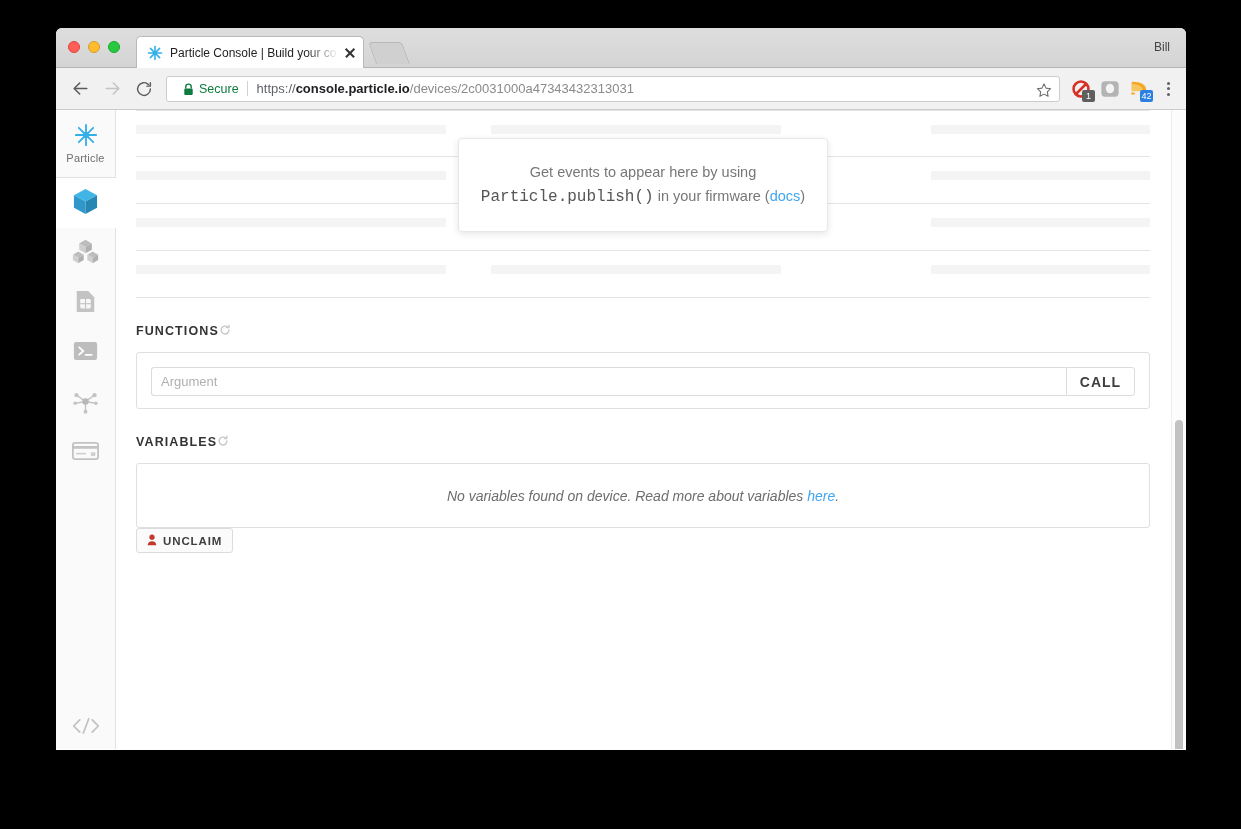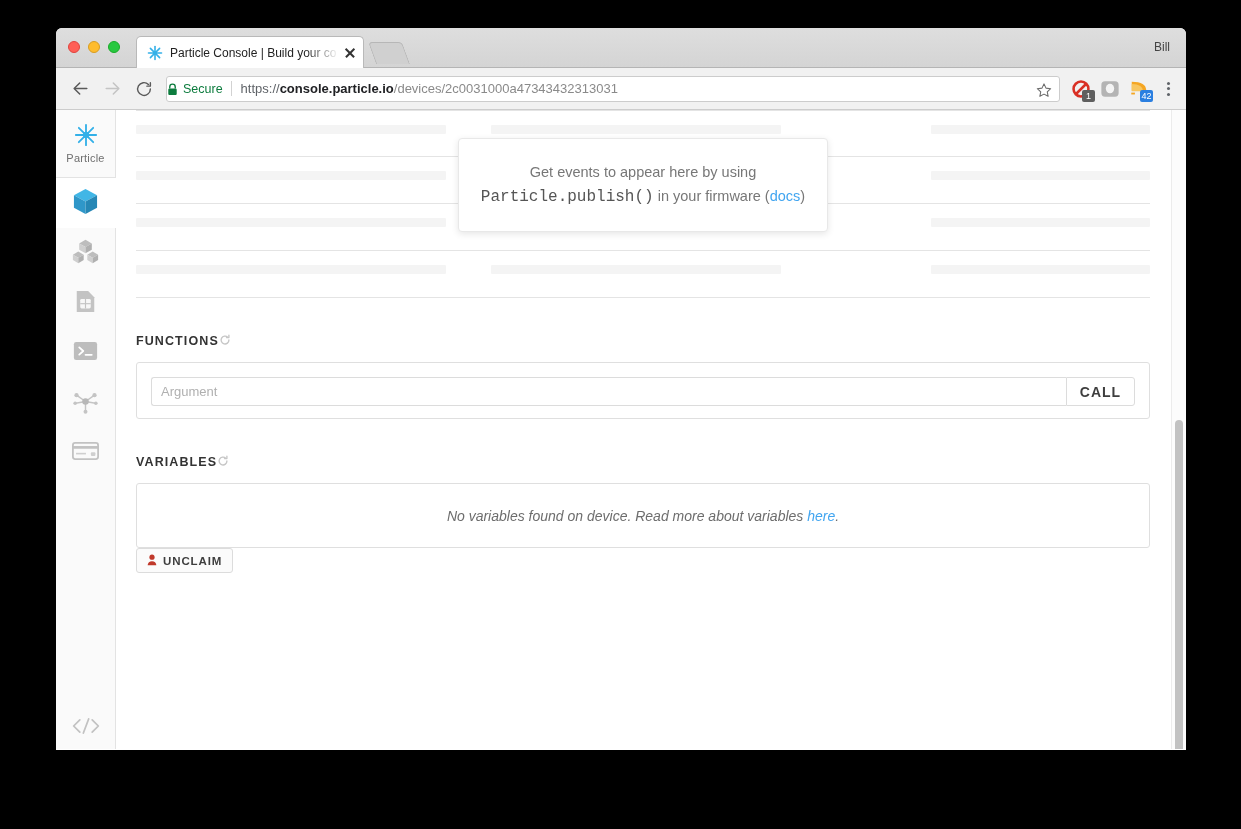--- a/index.html
+++ b/index.html
@@ -91,21 +91,21 @@
     width: 28px; height: 28px;
     display: flex; align-items: center; justify-content: center;
     margin-right: 4px;
   }
   .omnibox {
     flex: 1 1 auto; height: 26px;
     background: #fff;
     border: 1px solid #ccc;
     border-radius: 3px;
     display: flex; align-items: center;
-    padding: 0 0;
+    padding: 0 16px;
     margin: 0 6px 0 4px;
     position: relative;
   }
   .lock { width: 11px; height: 13px; flex: 0 0 11px; margin-right: 5px; }
   .secure-label { font-size: 12.5px; color: #0d7c3e; margin-right: 8px; white-space: nowrap; }
   .omni-sep { width: 1px; height: 15px; background: #d2d2d2; margin-right: 9px; }
   .url { font-size: 13px; white-space: nowrap; overflow: hidden; flex: 1 1 auto; }
   .url .scheme { color: #5f6368; }
   .url .host { color: #202124; font-weight: bold; }
   .url .path { color: #8a8a8a; }
@@ -184,21 +184,21 @@
   .callout .line { font-size: 14.5px; color: #777; }
   .callout code {
     font-family: "Liberation Mono", "DejaVu Sans Mono", monospace;
     font-size: 16px; color: #555;
   }
   .callout a { color: #41a5f0; text-decoration: none; }
 
   
   .section-head {
     display: flex; align-items: center; 
-    margin: 34px 0 12px 0;
+    margin: 24px 0 12px 0;
   }
   .section-head .title {
     font-size: 12.5px; font-weight: bold; color: #333;
     letter-spacing: 1.1px;
   }
 
   .card {
     width: 1014px;
     background: #fff;
     border: 1px solid #dfdfdf;

